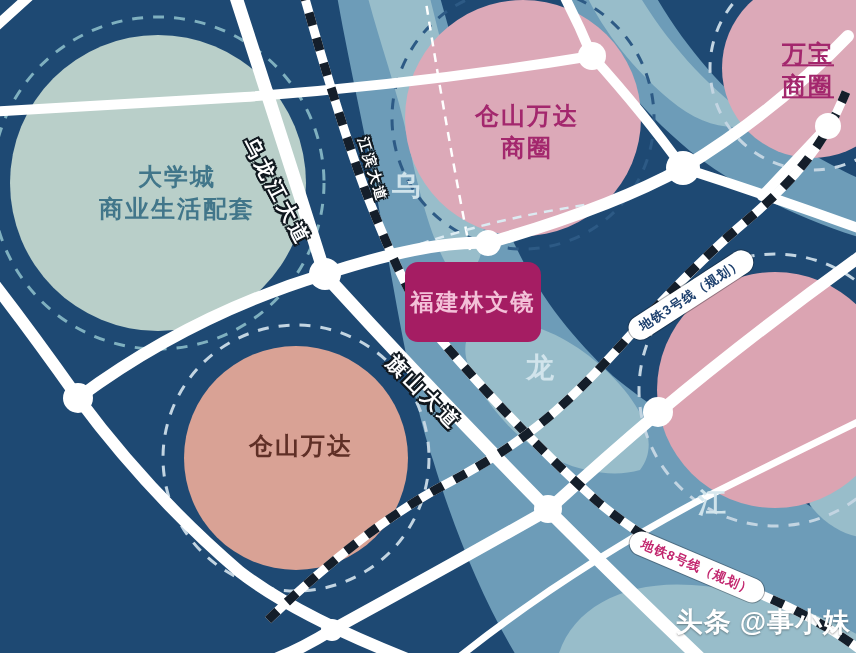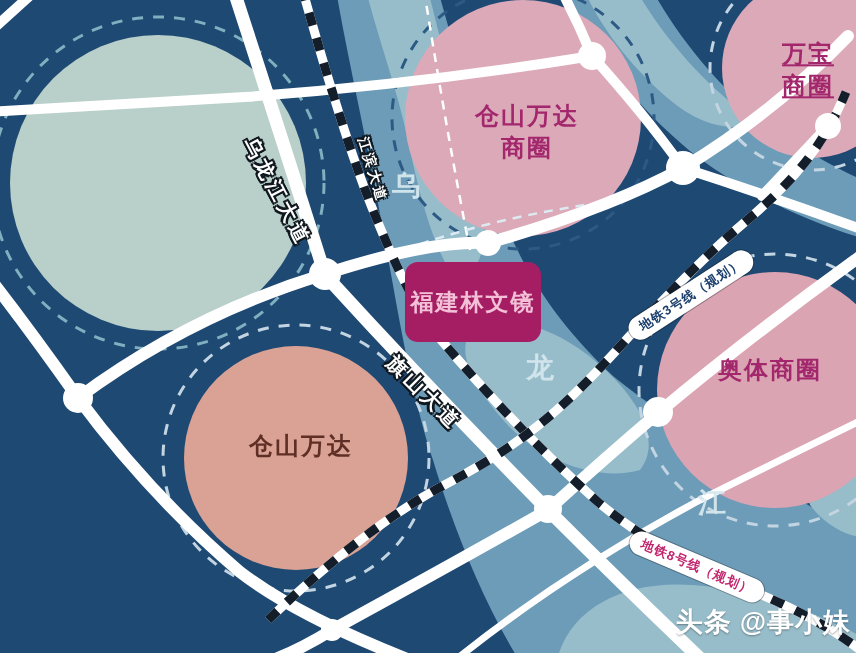--- a/index.html
+++ b/index.html
@@ -107,30 +107,31 @@
       <circle cx="658" cy="412" r="15"></circle>
       <circle cx="828" cy="126" r="13"></circle>
       <circle cx="332" cy="630" r="11"></circle>
     </g>
   </svg>
 
   <div class="river-char" style="left:406px;top:186px;">乌</div>
   <div class="river-char" style="left:540px;top:368px;">龙</div>
   <div class="river-char" style="left:712px;top:503px;">江</div>
 
+  <div class="zone-label" style="left:177px;top:193px;color:#41768a;font-size:24px;">
+    <div>大学城</div>
+    <div>商业生活配套</div>
+  </div>
   <div class="zone-label" style="left:527px;top:132px;color:#a3276d;font-size:24px;">
     <div>仓山万达</div>
     <div>商圈</div>
   </div>
   <div class="zone-label" style="left:808px;top:70px;color:#a3276d;font-size:24px;text-decoration:underline;">
     <div>万宝</div>
     <div>商圈</div>
-  </div>
-  <div class="zone-label" style="left:770px;top:370px;color:#a3276d;font-size:24px;">
-    <div>奥体商圈</div>
   </div>
   <div class="zone-label" style="left:301px;top:446px;color:#5f2f26;font-size:24px;">
     <div>仓山万达</div>
   </div>
 
   <div class="road-label" style="left:277px;top:192px;font-size:20px;transform:translate(-50%,-50%) rotate(62deg);">乌龙江大道</div>
   <div class="road-label" style="left:372px;top:170px;font-size:14px;letter-spacing:3px;transform:translate(-50%,-50%) rotate(73deg);">江滨大道</div>
   <div class="road-label" style="left:424px;top:393px;font-size:20px;transform:translate(-50%,-50%) rotate(45deg);">旗山大道</div>
 
   <div class="metro-pill" style="left:691px;top:295px;color:#1c3f6d;transform:translate(-50%,-50%) rotate(-33deg);">地铁3号线（规划）</div>

